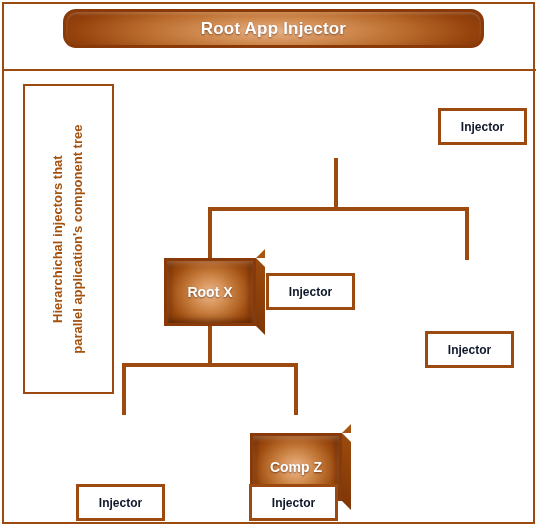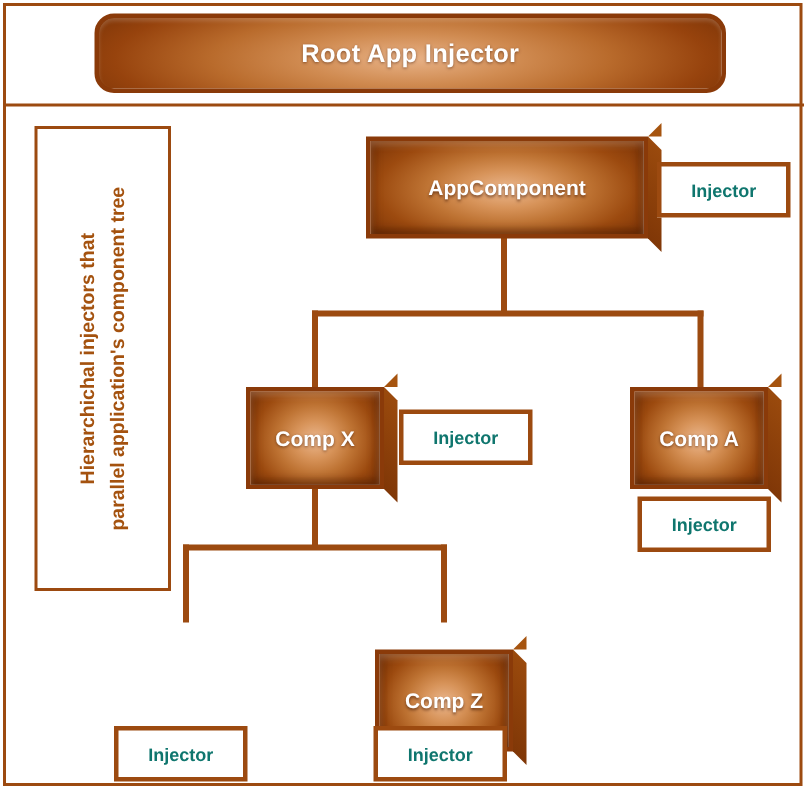--- a/index.html
+++ b/index.html
@@ -37,21 +37,21 @@
     height: 2px;
     background: #9C4A10;
   }
 
   
   .root-pill {
     position: absolute;
     left: 63px;
     top: 9px;
     width: 421px;
-    height: 53px;
+    height: 39px;
     border-radius: 13px;
     border: 3px solid #8A3A09;
     box-sizing: border-box;
     background:
       radial-gradient(ellipse 58% 120% at 50% 58%,
          #E8B287 0%,
          #D08B51 30%,
          #B96B2C 55%,
          #97430D 82%,
          #7E3507 100%);
@@ -169,21 +169,21 @@
   .injector {
     position: absolute;
     box-sizing: border-box;
     border: 3px solid #9C4A10;
     background: #FFFFFF;
     display: flex;
     align-items: center;
     justify-content: center;
   }
   .injector-label {
-    color: #0f766e;
+    color: #0f172a;
     font-size: 12px;
     font-weight: bold;
   }
 
   
   .conn {
     position: absolute;
     background: #9C4A10;
   }
 </style>
@@ -211,49 +211,35 @@
   <div class="conn" style="left:334px; top:158px; width:4px; height:52px;"></div>
   <div class="conn" style="left:208px; top:207px; width:261px; height:4px;"></div>
   <div class="conn" style="left:208px; top:207px; width:4px; height:53px;"></div>
   <div class="conn" style="left:465px; top:207px; width:4px; height:53px;"></div>
 
   <div class="conn" style="left:208px; top:326px; width:4px; height:39px;"></div>
   <div class="conn" style="left:122px; top:363px; width:176px; height:4px;"></div>
   <div class="conn" style="left:122px; top:363px; width:4px; height:52px;"></div>
   <div class="conn" style="left:294px; top:363px; width:4px; height:52px;"></div>
 
-  <div class="node" style="left:244px; top:91px; width:188px; height:68px;">
-    <div class="node-facet-right"></div>
-    <div class="node-facet-top"></div>
-    <div class="node-body">
-      <span class="node-label">AppComponent</span>
-    </div>
-  </div>
   <div class="injector" style="left:438px; top:108px; width:89px; height:37px;">
     <span class="injector-label">Injector</span>
   </div>
 
   <div class="node" style="left:164px; top:258px; width:92px; height:68px;">
     <div class="node-facet-right"></div>
     <div class="node-facet-top"></div>
     <div class="node-body">
-      <span class="node-label">Comp X</span>
+      <span class="node-label">Root X</span>
     </div>
   </div>
   <div class="injector" style="left:266px; top:273px; width:89px; height:37px;">
     <span class="injector-label">Injector</span>
   </div>
 
-  <div class="node" style="left:420px; top:258px; width:92px; height:68px;">
-    <div class="node-facet-right"></div>
-    <div class="node-facet-top"></div>
-    <div class="node-body">
-      <span class="node-label">Comp A</span>
-    </div>
-  </div>
   <div class="injector" style="left:425px; top:331px; width:89px; height:37px;">
     <span class="injector-label">Injector</span>
   </div>
 
   <div class="injector" style="left:76px; top:484px; width:89px; height:37px;">
     <span class="injector-label">Injector</span>
   </div>
 
   <div class="node" style="left:250px; top:413px; width:92px; height:68px;margin-top:20px;">
     <div class="node-facet-right"></div>

